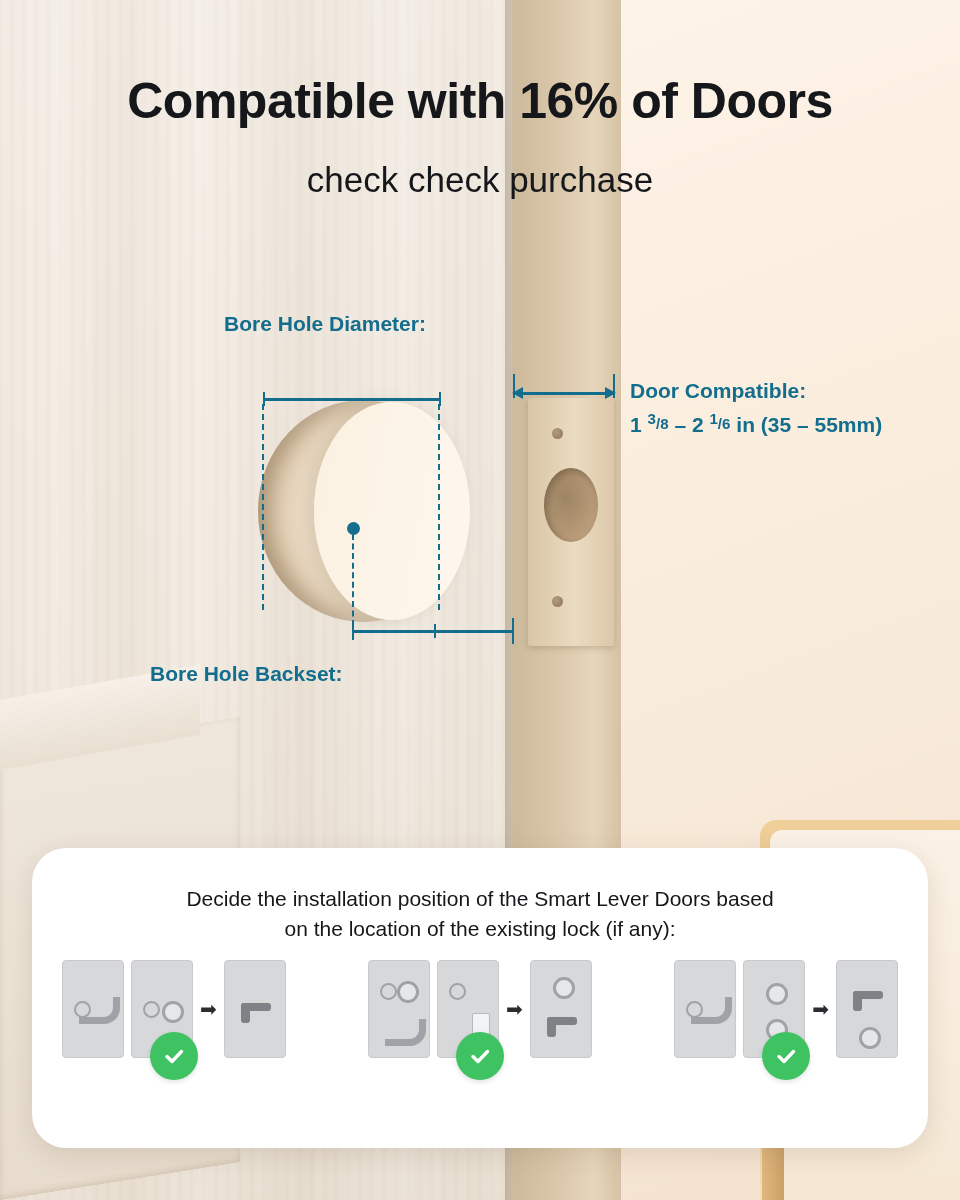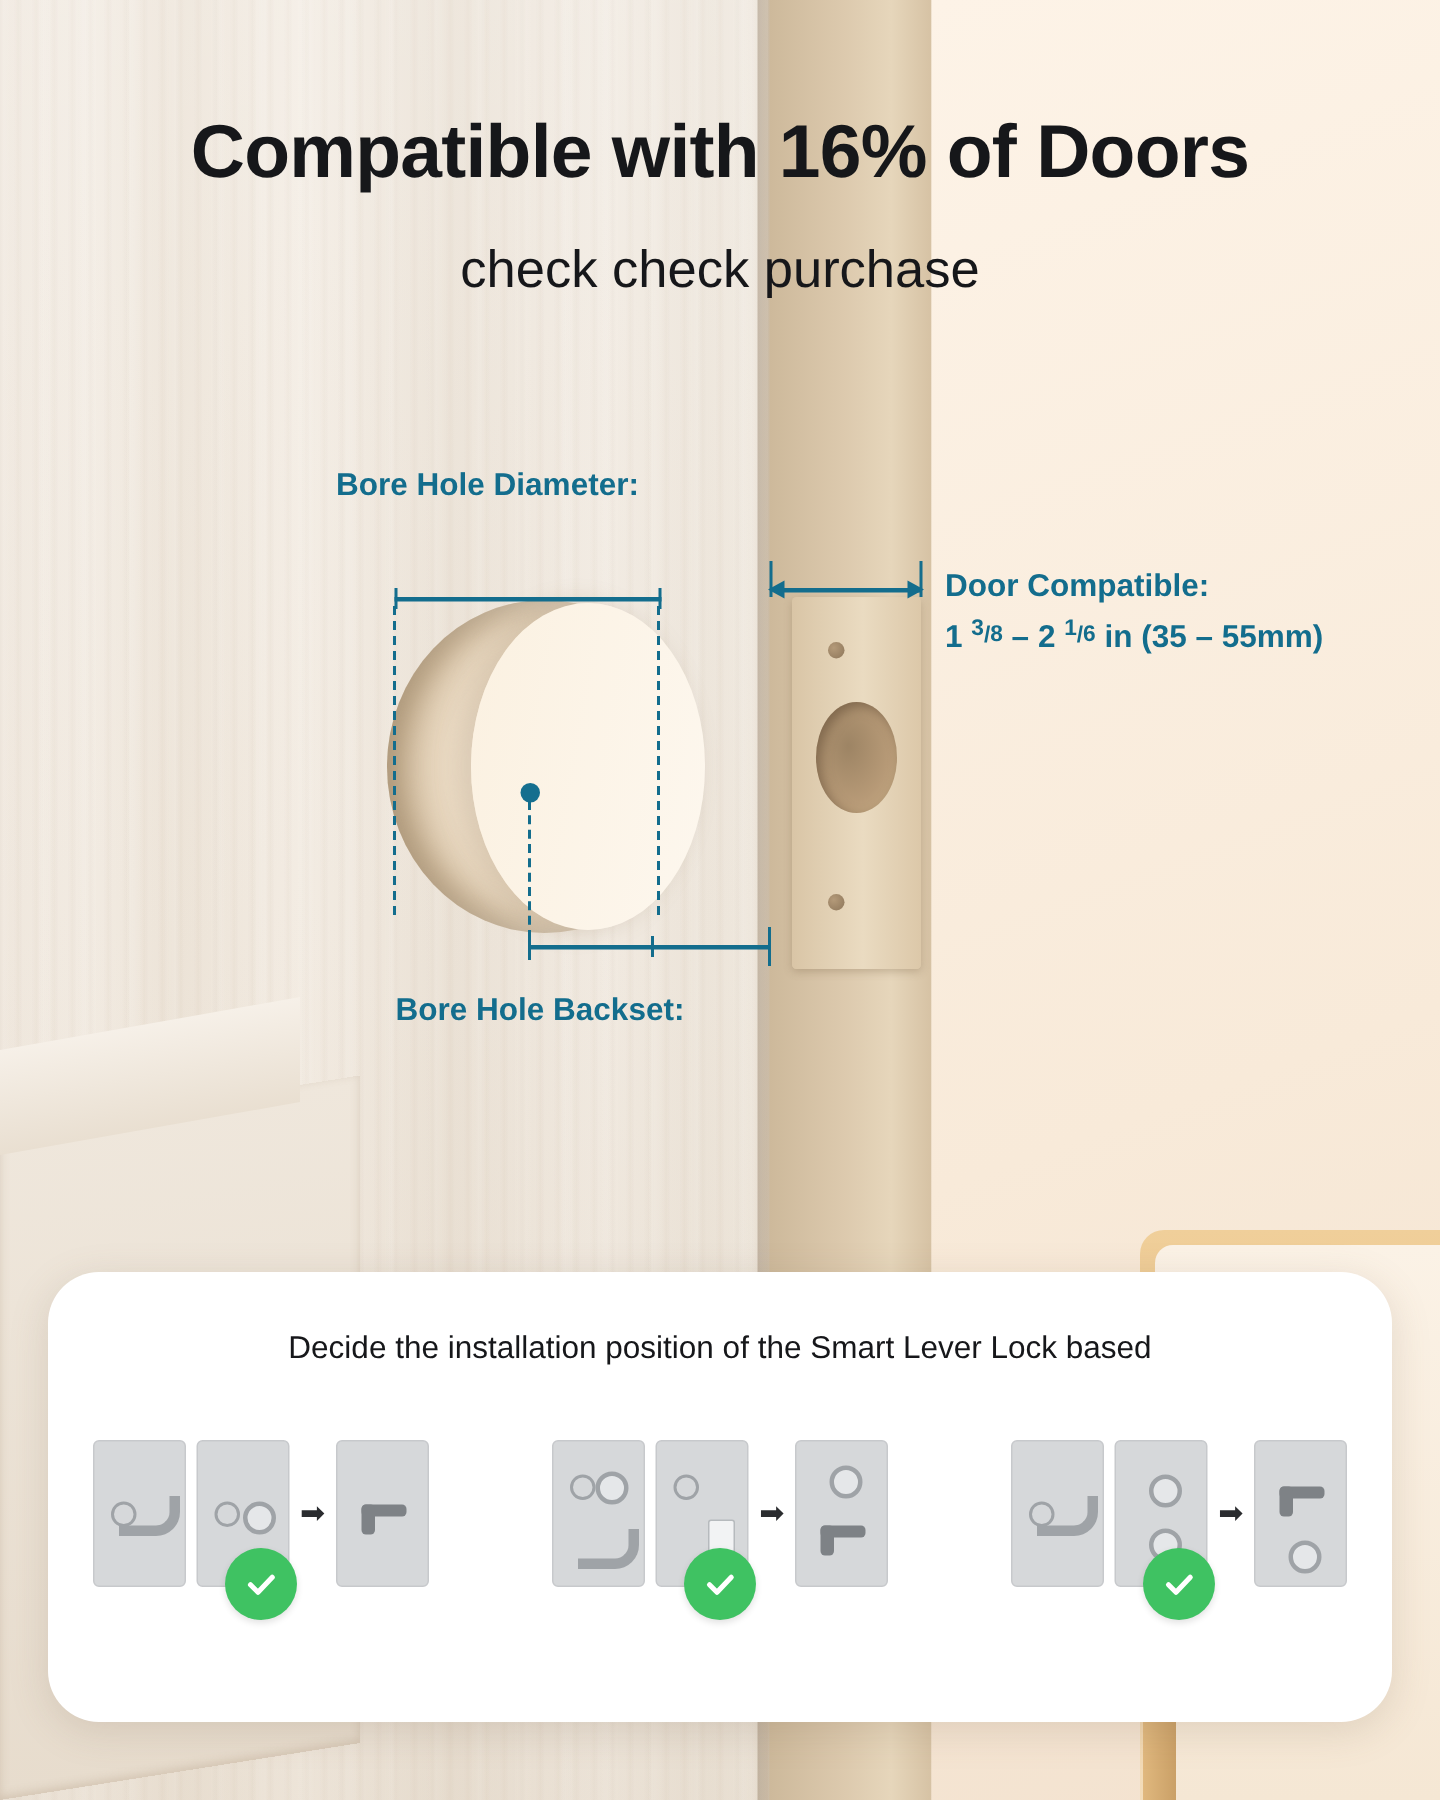--- a/index.html
+++ b/index.html
@@ -164,21 +164,21 @@
     position: absolute;
     color: #136d8d;
     font-weight: 700;
   }
   .lbl-bore-dia {
     left: 170px; top: 308px; width: 310px;
     text-align: center; font-size: 21px; line-height: 1.55;
   }
   .lbl-bore-backset {
     left: 150px; top: 658px; width: 420px;
-    text-align: center; font-size: 21px; line-height: 1.55;
+    font-size: 21px; line-height: 1.55;
   }
   .lbl-door-thick {
     left: 630px; top: 374px; width: 320px;
     text-align: left; font-size: 21px; line-height: 1.6;
   }
   .frac {
     display: inline-block;
     font-size: 0.72em;
     vertical-align: 0.15em;
     line-height: 1;
@@ -376,21 +376,22 @@
     <span class="frac"><sup>3</sup>/<sub>8</sub></span>
     <span>–</span>
     <span>2</span>
     <span class="frac"><sup>1</sup>/<sub>6</sub></span>
     <span>in (35 – 55mm)</span>
   </div>
 </div>
 
 <div class="card">
   <div class="card-text">
-    <div>Decide the installation position of the Smart Lever Lock based</div>
+    <div>Decide the installation position of the Smart Lever Doors based</div>
+    <div>on the location of the existing lock (if any):</div>
   </div>
 
   <div class="groups">
 
     <div class="group">
       <div class="plate">
         <div class="kh c"></div>
         <div class="lever-curve" style="left:16px; top:36px;"></div>
       </div>
       <div class="plate">

